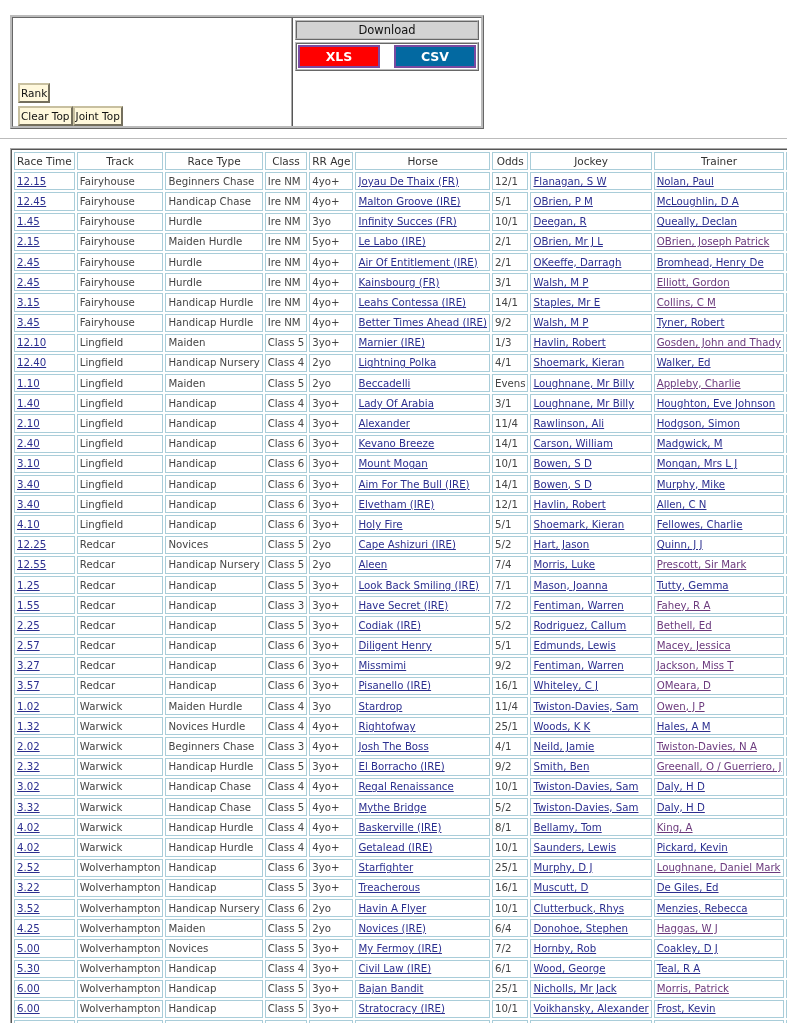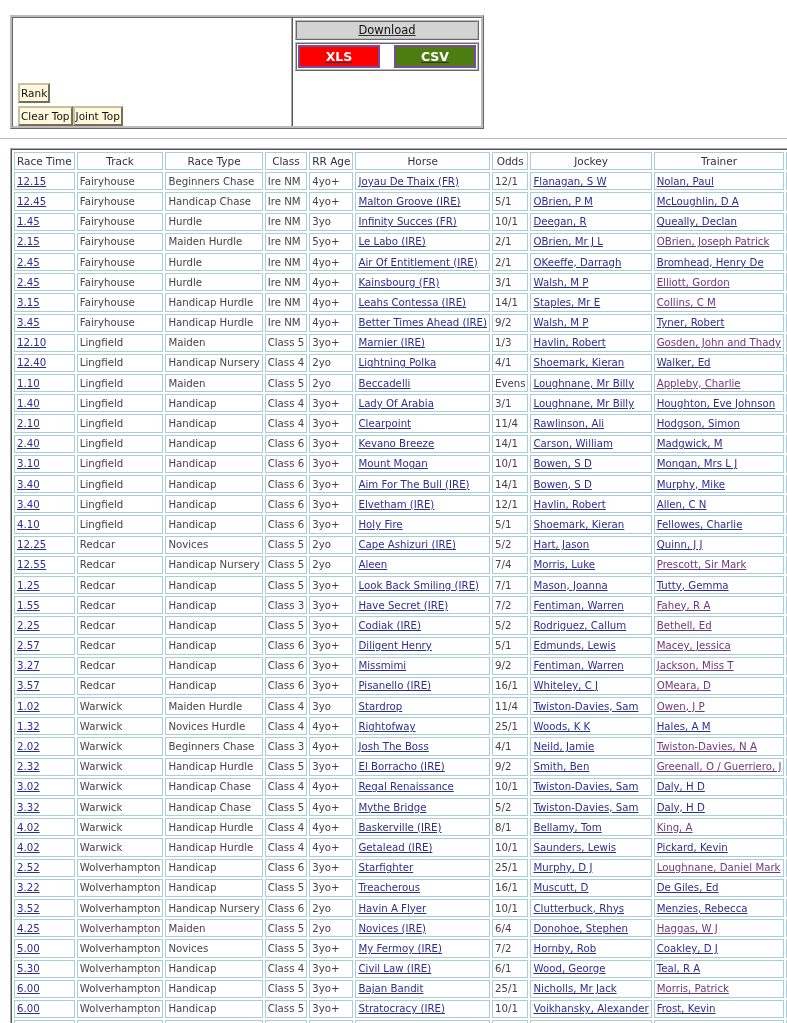--- a/index.html
+++ b/index.html
@@ -6,27 +6,27 @@
   body { width: 787px; height: 1023px; position: relative; overflow: hidden;
          font-family: "DejaVu Sans", sans-serif; color: #333; }
   .top-panel { position: absolute; left: 10px; top: 15px; width: 474px; height: 114px;
                border: 3px ridge #bbbbbb; box-sizing: border-box; display: flex; background:#fff; }
   .criteria-cell { width: 280px; border-right: 2px ridge #aaa; padding: 2px 3px; box-sizing: border-box; position: relative; }
   .criteria-text { font-size: 12.5px; line-height: 17px; color: #222; margin-top: 14px; }
   .criteria-text b { font-weight: bold; color: #222; }
   .btn-row { position: absolute; left: 5px; }
   .btn { display: inline-block; background: #fff8dc; border: 2px outset #c8c0a0; font-size: 10.5px;
          padding: 2px 1px; color: #111; cursor: pointer; }
-  .download-cell { flex: 1; padding: 2px; box-sizing: border-box; text-decoration: underline; }
+  .download-cell { flex: 1; padding: 2px; box-sizing: border-box; }
   .download-head { background: #d3d3d3; border: 2px ridge #bbb; text-align: center; font-size: 11.5px;
                    padding: 1px 0; color: #111; }
   .dl-btns { display: flex; gap: 14px; margin-top: 2px; border: 2px ridge #bbb; padding: 1px; }
   .dl-btn { flex: 1; text-align: center; font-size: 12.5px; font-weight: bold; padding: 2px 0; border: 2px solid #7a4aa0; cursor: pointer; }
   .dl-xls { background: #ff0000; color: #fff; }
-  .dl-csv { background: #4d7c0f; color: #fff; }
+  .dl-csv { background: #0369a1; color: #fff; }
   .hr { position: absolute; left: 0; top: 138px; width: 787px; height: 0; border-top: 1px solid #bbb; }
   .results { position: absolute; left: 10px; top: 148px; border: 2px ridge #aaa; border-collapse: separate;
              border-spacing: 2px; font-size: 10.2px; background: #fff; }
   .results th, .results td { border: 1px solid #a9cdd9; padding: 0 2px; height: 16.2px; white-space: nowrap;
                              font-weight: normal; color: #444; }
   .results th { text-align: center; color: #333; font-size: 10.5px; }
   .results a { color: #2b2f8f; text-decoration: underline; }
   .results a.v { color: #6b3a7d; }
 </style>
 </head>
@@ -211,21 +211,21 @@
         <td><a href="#">Loughnane, Mr Billy</a></td>
         <td><a href="#">Houghton, Eve Johnson</a></td>
         <td>Still to Run</td>
       </tr>
       <tr>
         <td><a href="#">2.10</a></td>
         <td>Lingfield</td>
         <td>Handicap</td>
         <td>Class 4</td>
         <td>3yo+</td>
-        <td><a href="#">Clearpoint</a></td>
+        <td><a href="#">Alexander</a></td>
         <td>11/4</td>
         <td><a href="#">Rawlinson, Ali</a></td>
         <td><a href="#">Hodgson, Simon</a></td>
         <td>Still to Run</td>
       </tr>
       <tr>
         <td><a href="#">2.40</a></td>
         <td>Lingfield</td>
         <td>Handicap</td>
         <td>Class 6</td>

